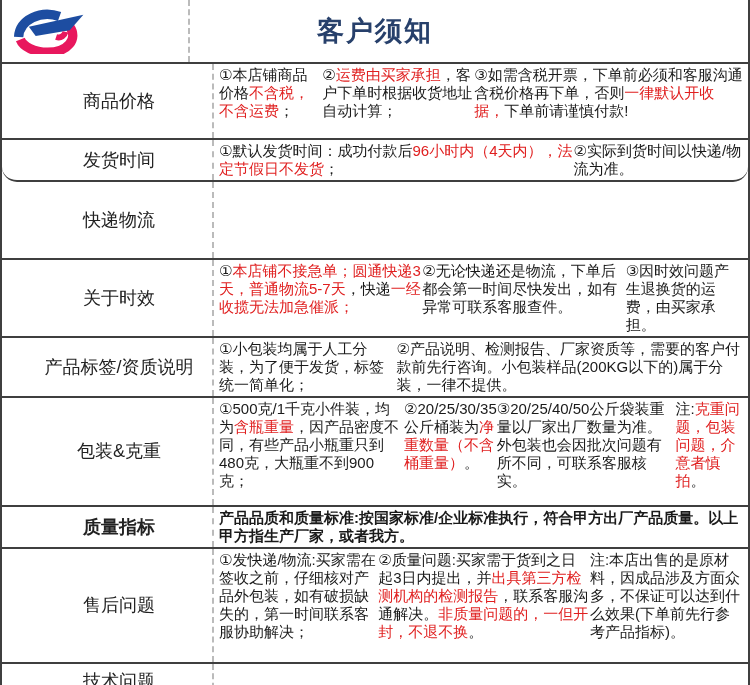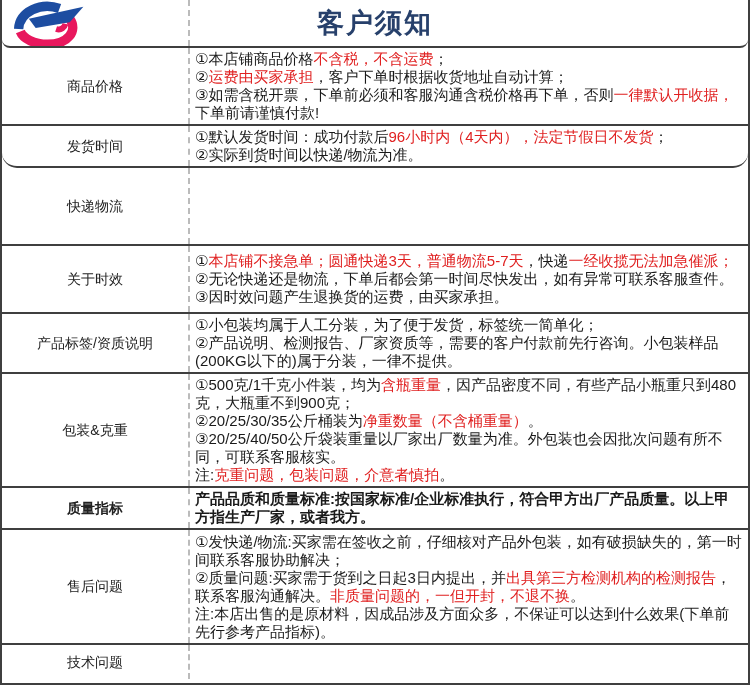--- a/index.html
+++ b/index.html
@@ -12,47 +12,46 @@
     width:750px;min-height:685px;
     font-family:"Liberation Sans","DejaVu Sans",sans-serif;
     color:var(--ink);
     border-left:2px solid var(--border);
     border-right:2px solid var(--border);
     border-bottom:2px solid var(--border);
   }
   .sheet{width:100%;}
   
   .header{
-    display:flex;height:48px;position:relative;
+    display:flex;height:64px;position:relative;
     border-bottom:2px solid var(--border);
-    border-radius:8px;
   }
   .logo-cell{
     width:188px;flex:0 0 188px;
     border-right:2px dashed var(--divider);
     display:flex;align-items:center;padding-left:6px;
   }
   .title{
     position:absolute;left:50%;top:50%;transform:translate(-50%,-50%);
     font-size:27px;font-weight:bold;color:var(--navy);letter-spacing:2px;
     white-space:nowrap;
   }
   
   .row{
     display:flex;border-bottom:2px solid var(--border);
   }
   .row:last-child{border-bottom:none;}
   .label-cell{
     width:188px;flex:0 0 188px;
     border-right:2px dashed var(--divider);
     display:flex;align-items:center;justify-content:center;text-align:center;
-    font-size:14px;color:#222222;padding:2px 18px;line-height:1.35;
+    font-size:18px;color:#222222;padding:2px 18px;line-height:1.35;margin-left:24px;
   }
   .content-cell{
-    flex:1;display:flex;flex-direction:column;justify-content:center;
+    flex:1;display:flex;justify-content:center;
     padding:2px 4px 2px 5px;
     font-size:15px;line-height:18px;
   }
   .para{margin:0;}
   .red{color:var(--red);}
 </style>
 </head>
 <body>
 
 <div class="sheet">

